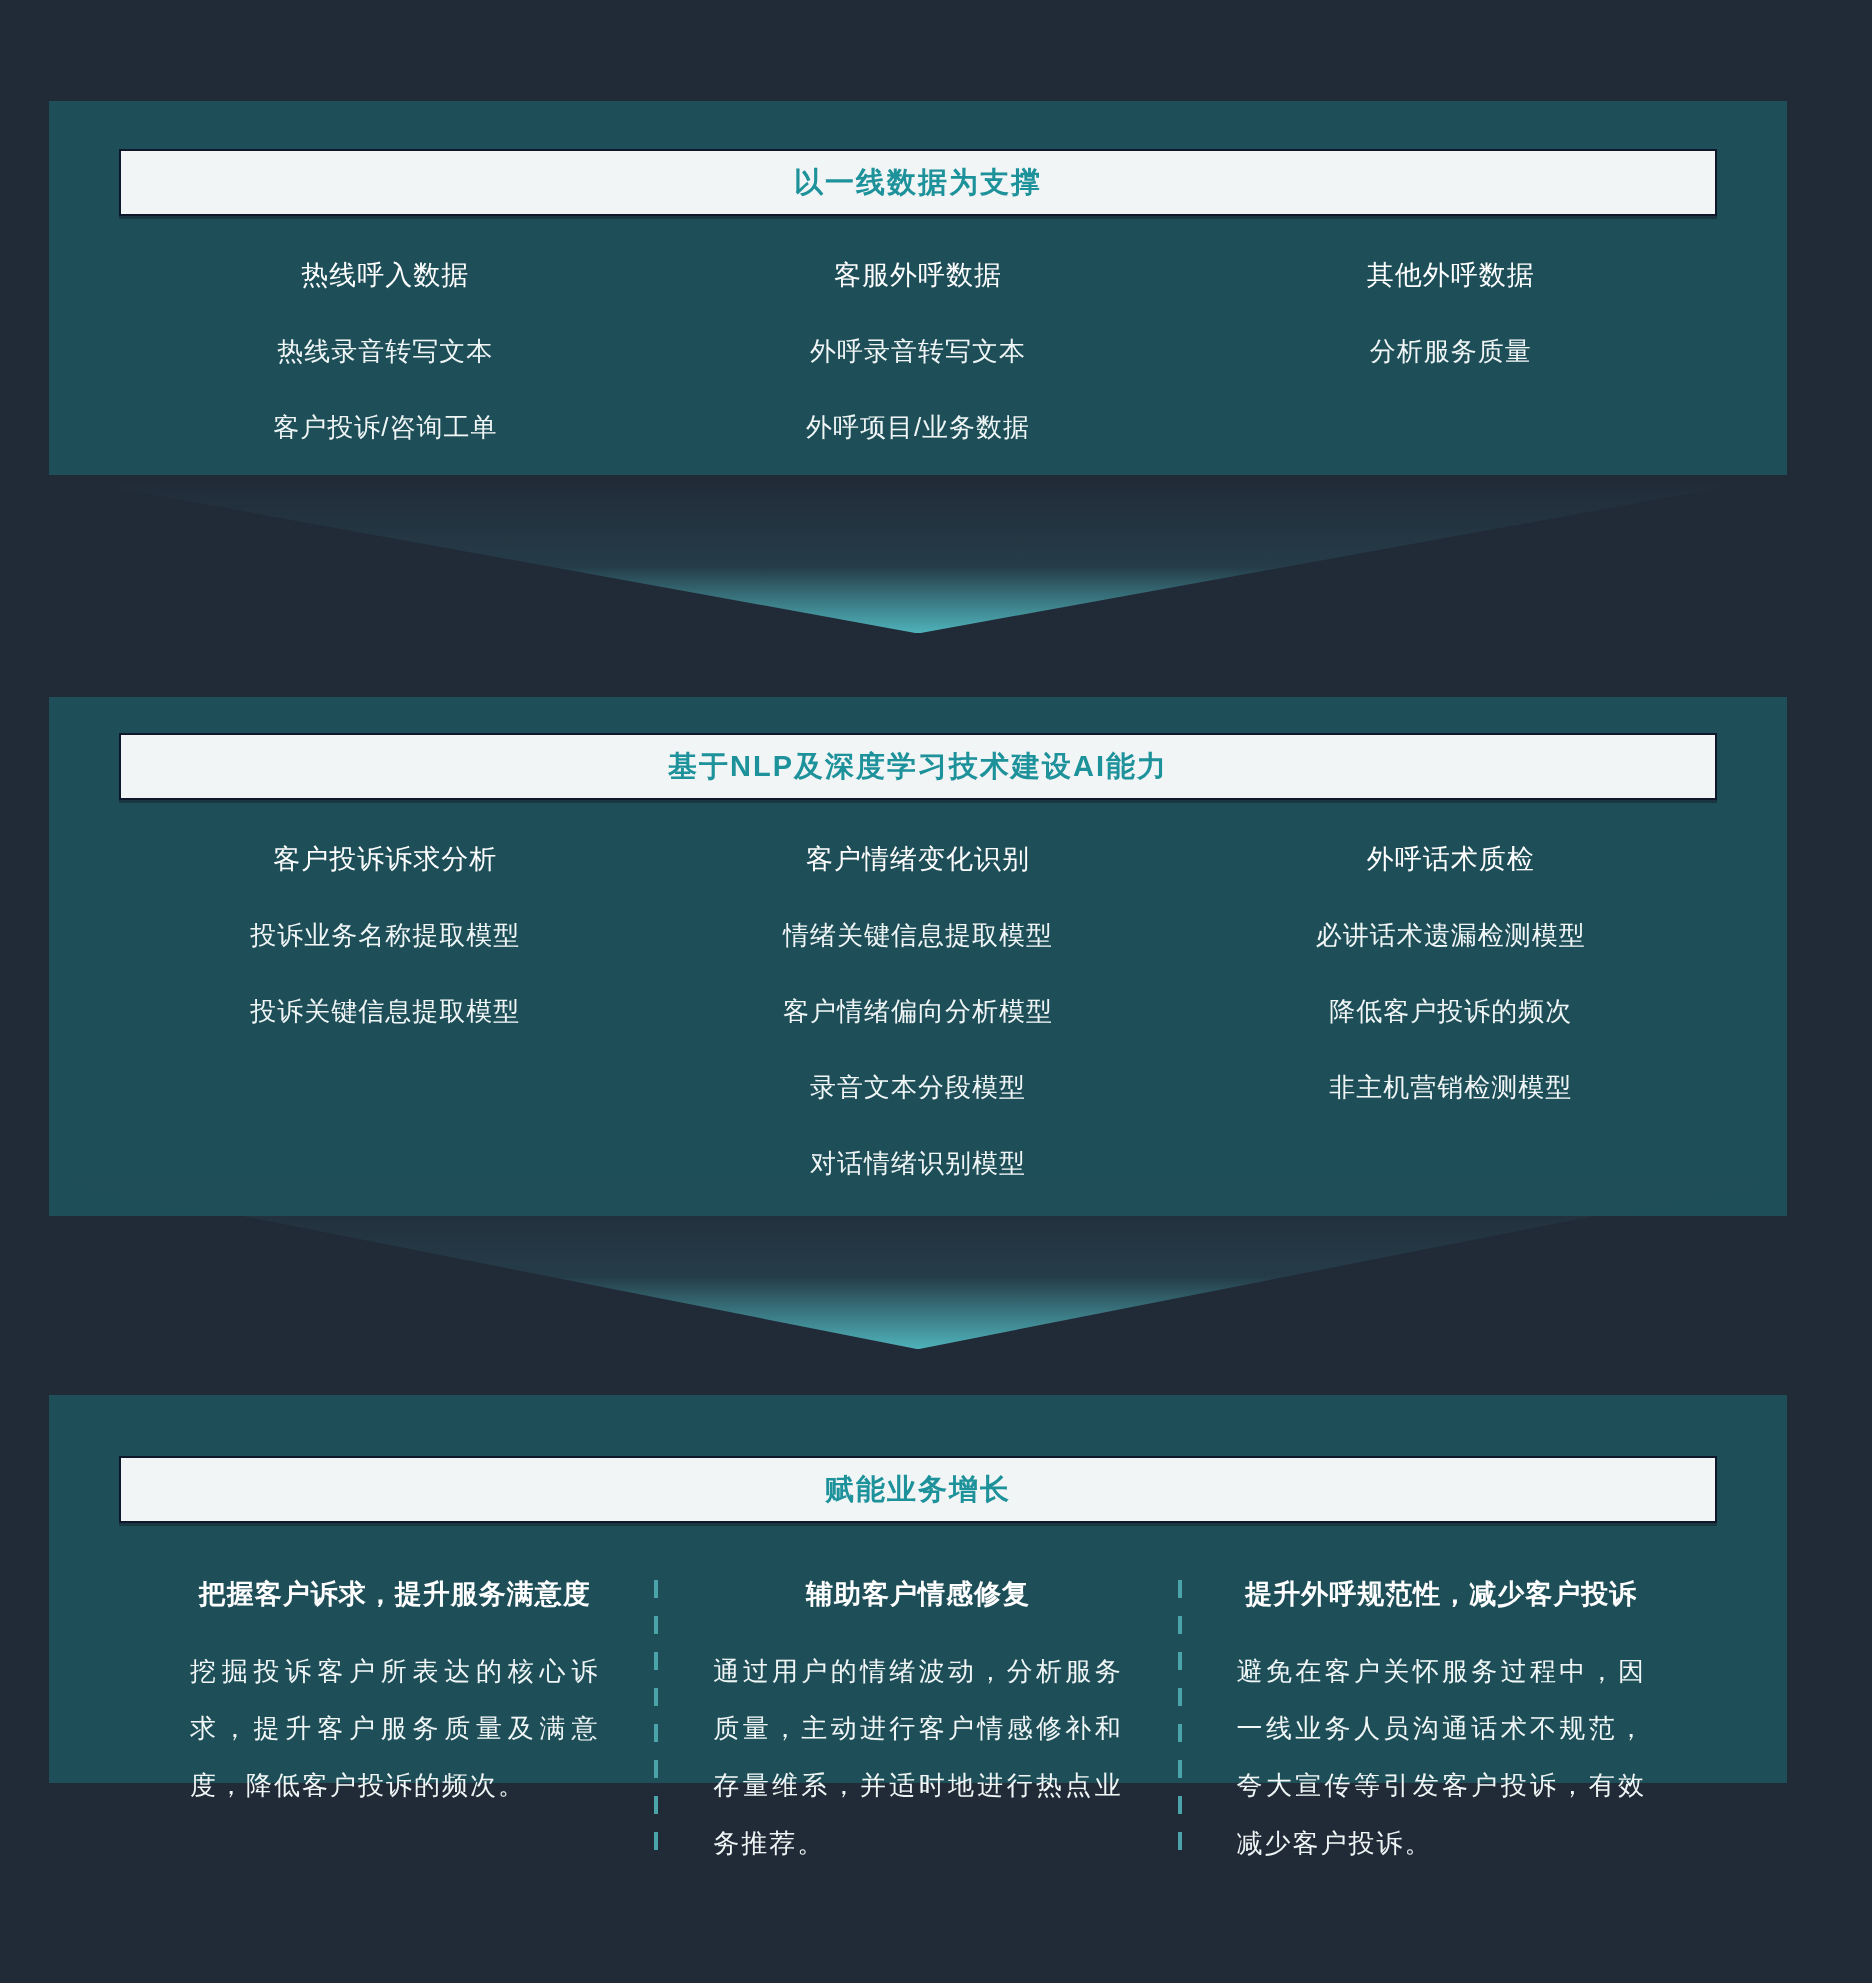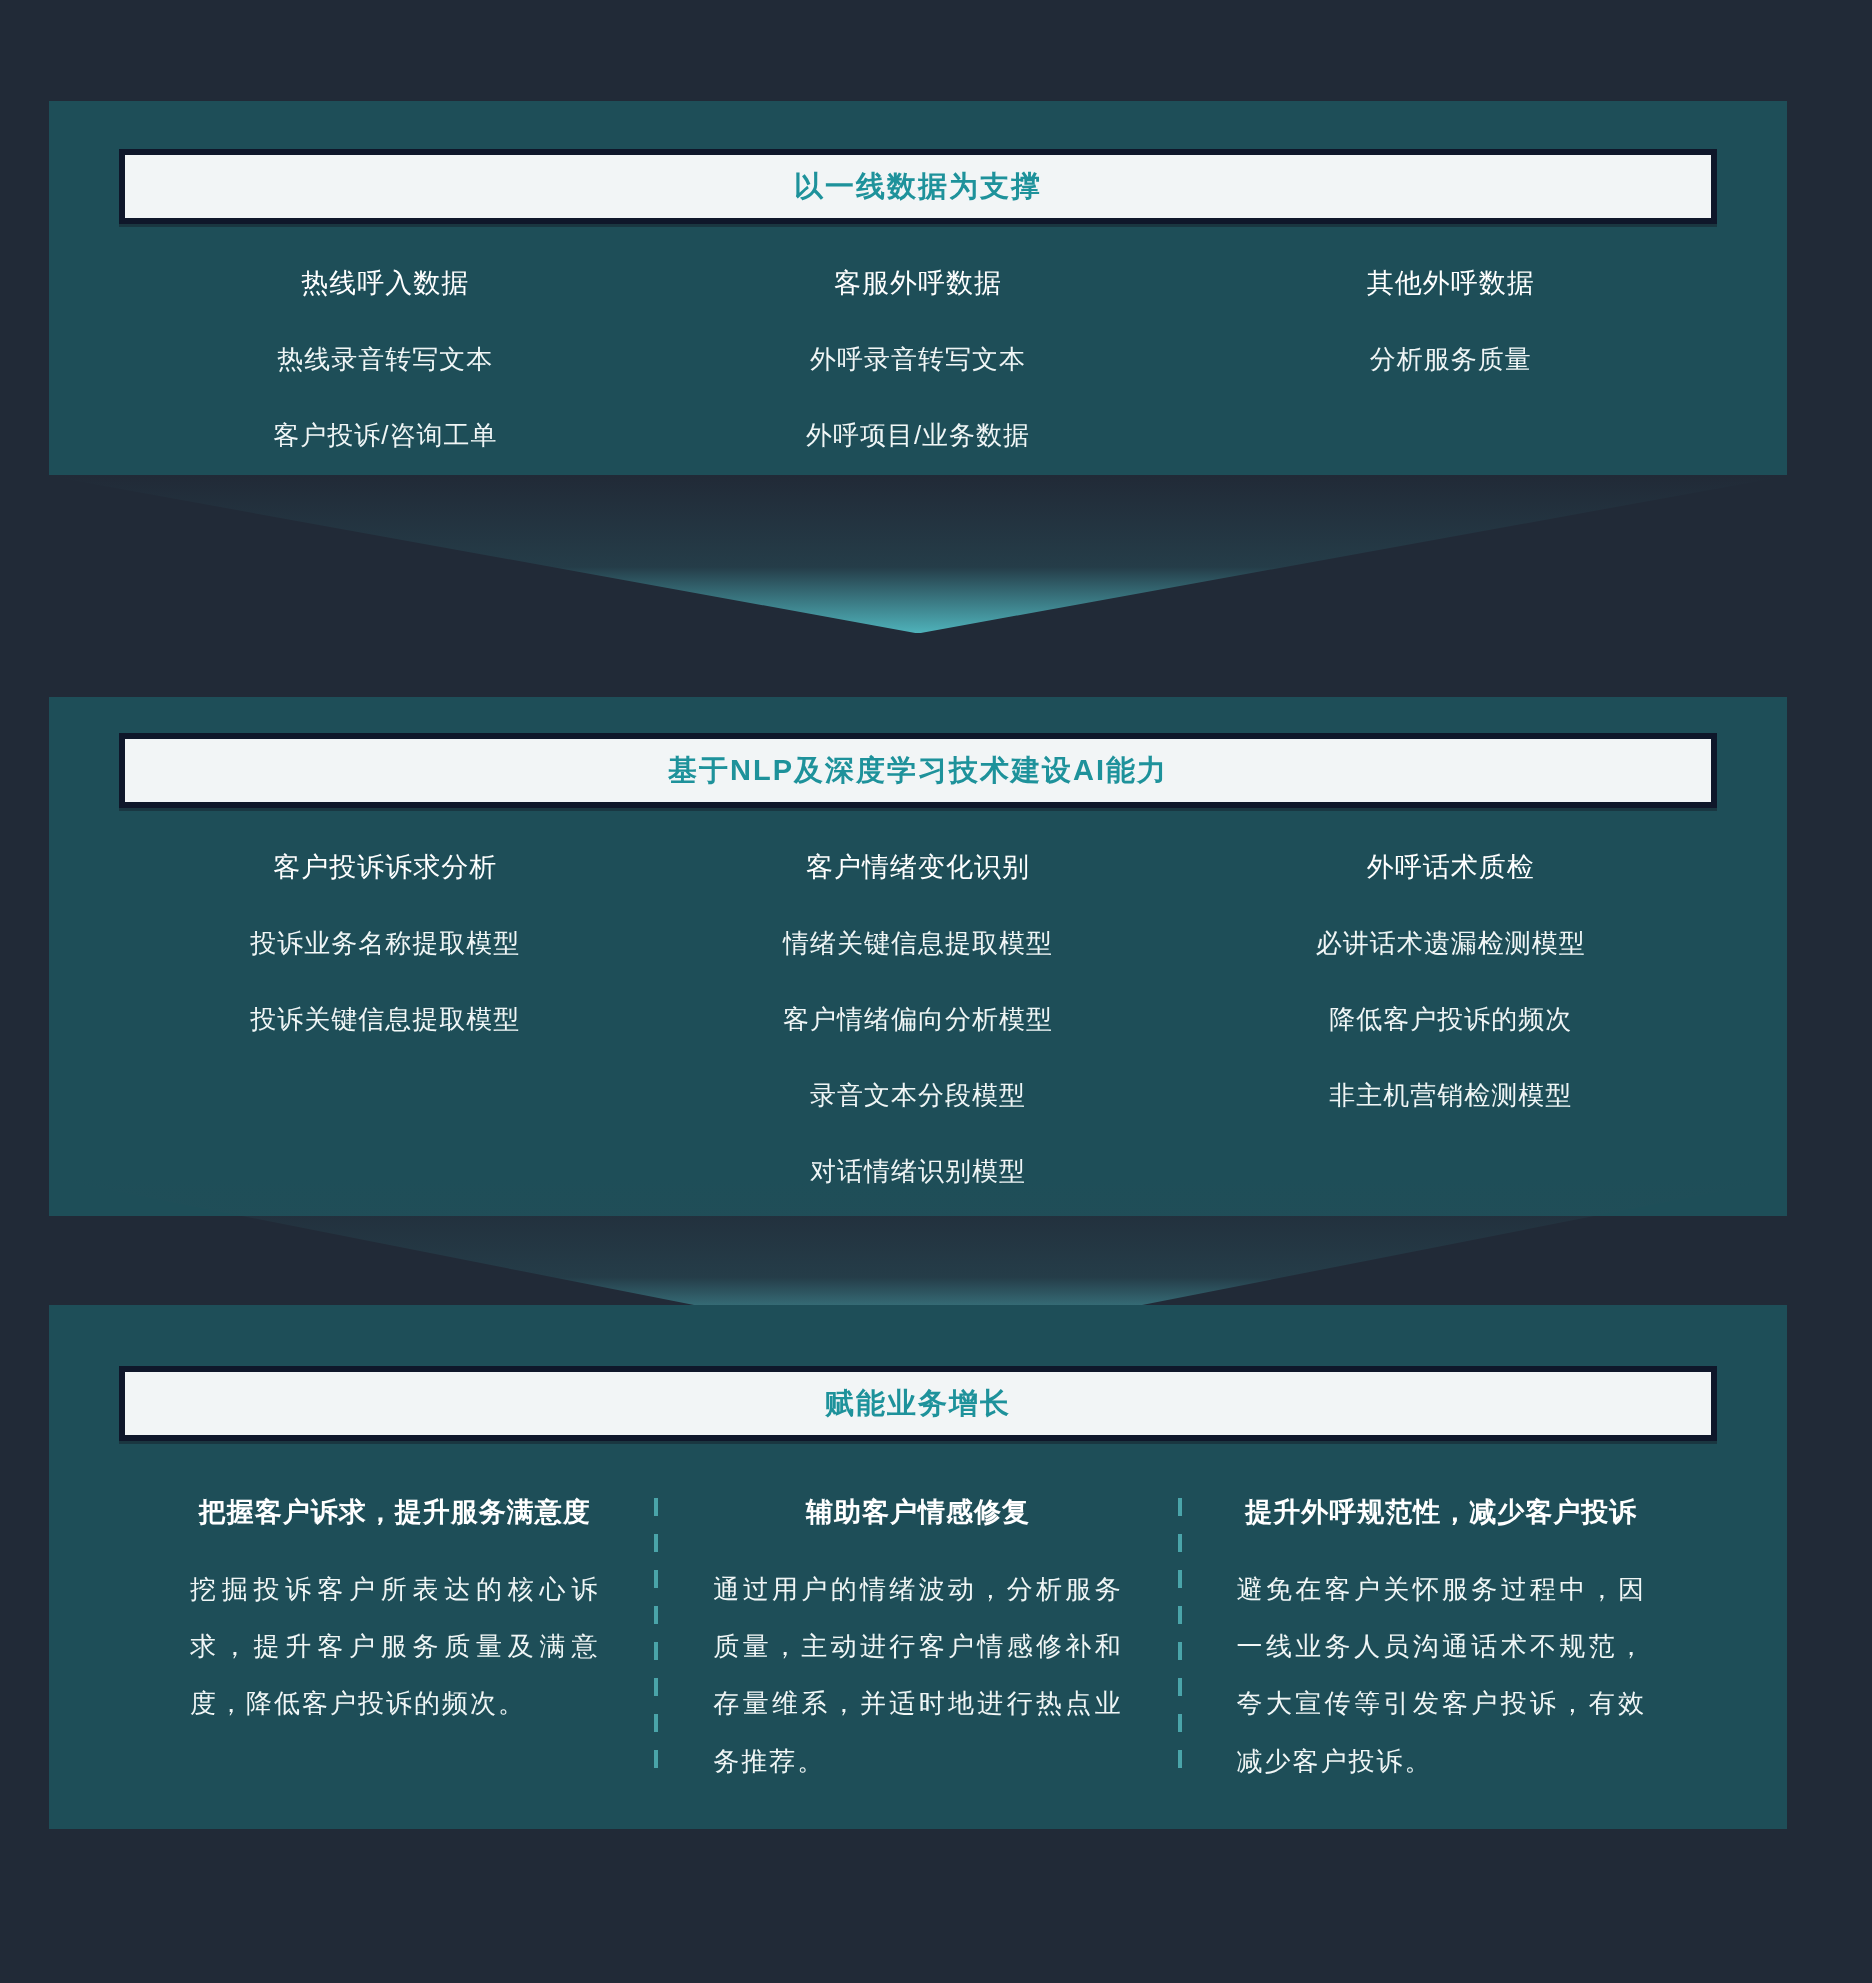--- a/index.html
+++ b/index.html
@@ -8,27 +8,27 @@
     background:#212A37;
     font-family:"Liberation Sans","DejaVu Sans",sans-serif;
     -webkit-font-smoothing:antialiased;
   }
   .stage{position:relative;width:1872px;height:1984px;overflow:hidden;}
 
   
   .panel{position:absolute;left:49px;width:1738px;background:#1E4E58;}
   #panel-1{top:101px;height:374px;}
   #panel-2{top:697px;height:519px;}
-  #panel-3{top:1305px;height:524px;}
+  #panel-3{top:1395px;height:388px;}
 
   
   .bar{
     margin:0 70px;height:63px;
     background:#F2F5F6;
-    border:6px solid #0f172a;
+    border:2px solid #0f172a;
     box-shadow:0 2.9px 0 rgba(22,30,40,.5);
     display:flex;align-items:center;justify-content:center;
   }
   #panel-1 .bar{margin-top:48px;}
   #panel-2 .bar{margin-top:36px;}
   #panel-3 .bar{margin-top:61px;}
   .bar-title{
     font-size:29px;font-weight:bold;color:#1E929B;letter-spacing:2px;
   }
 

